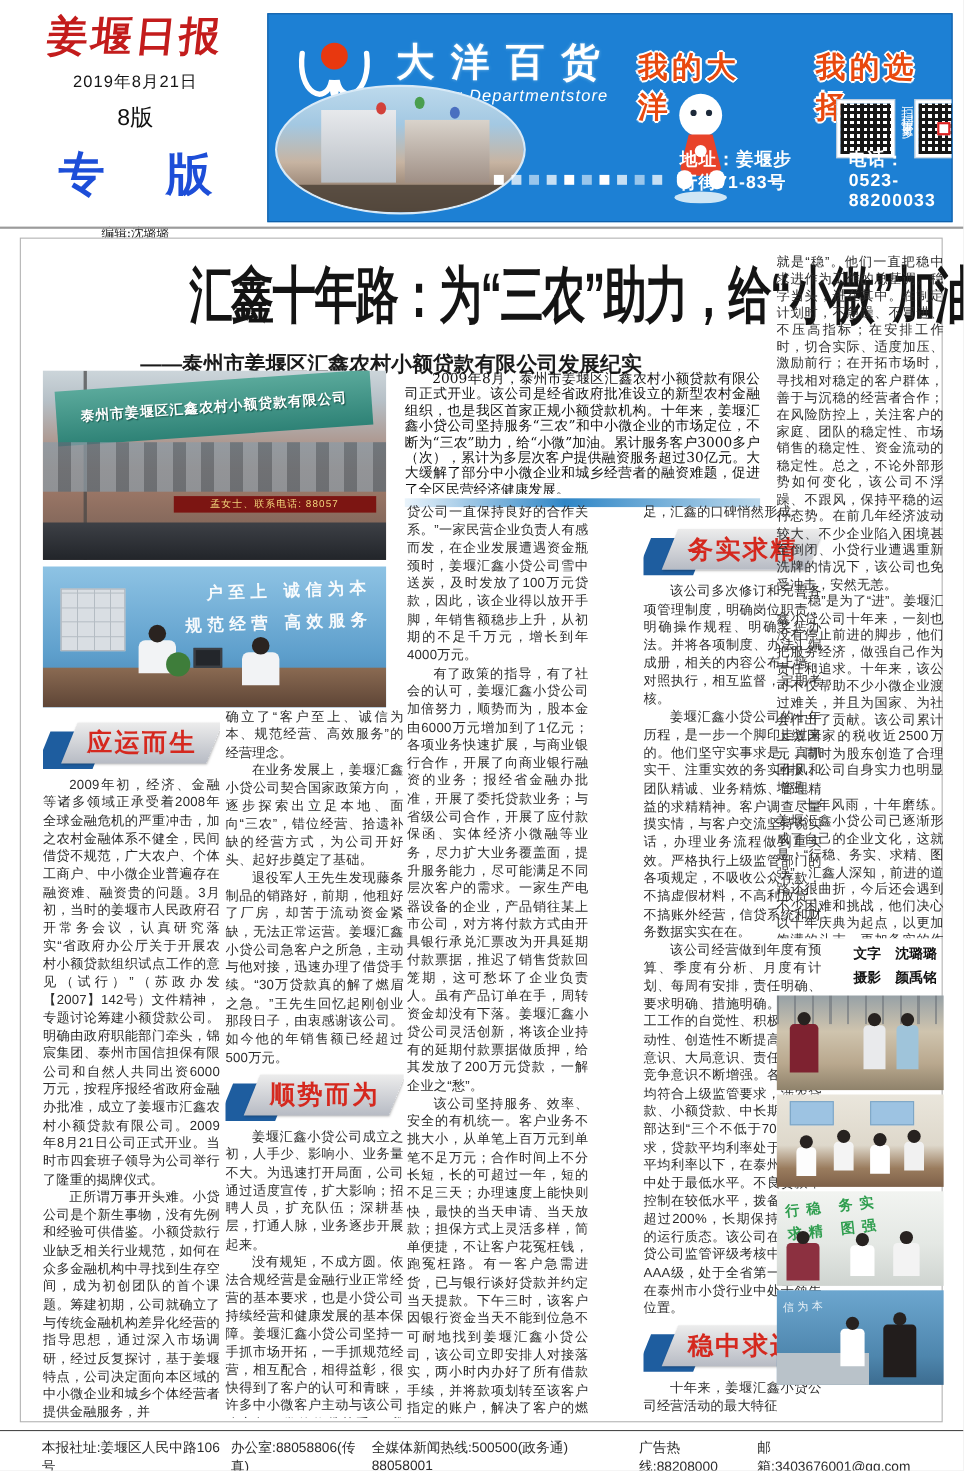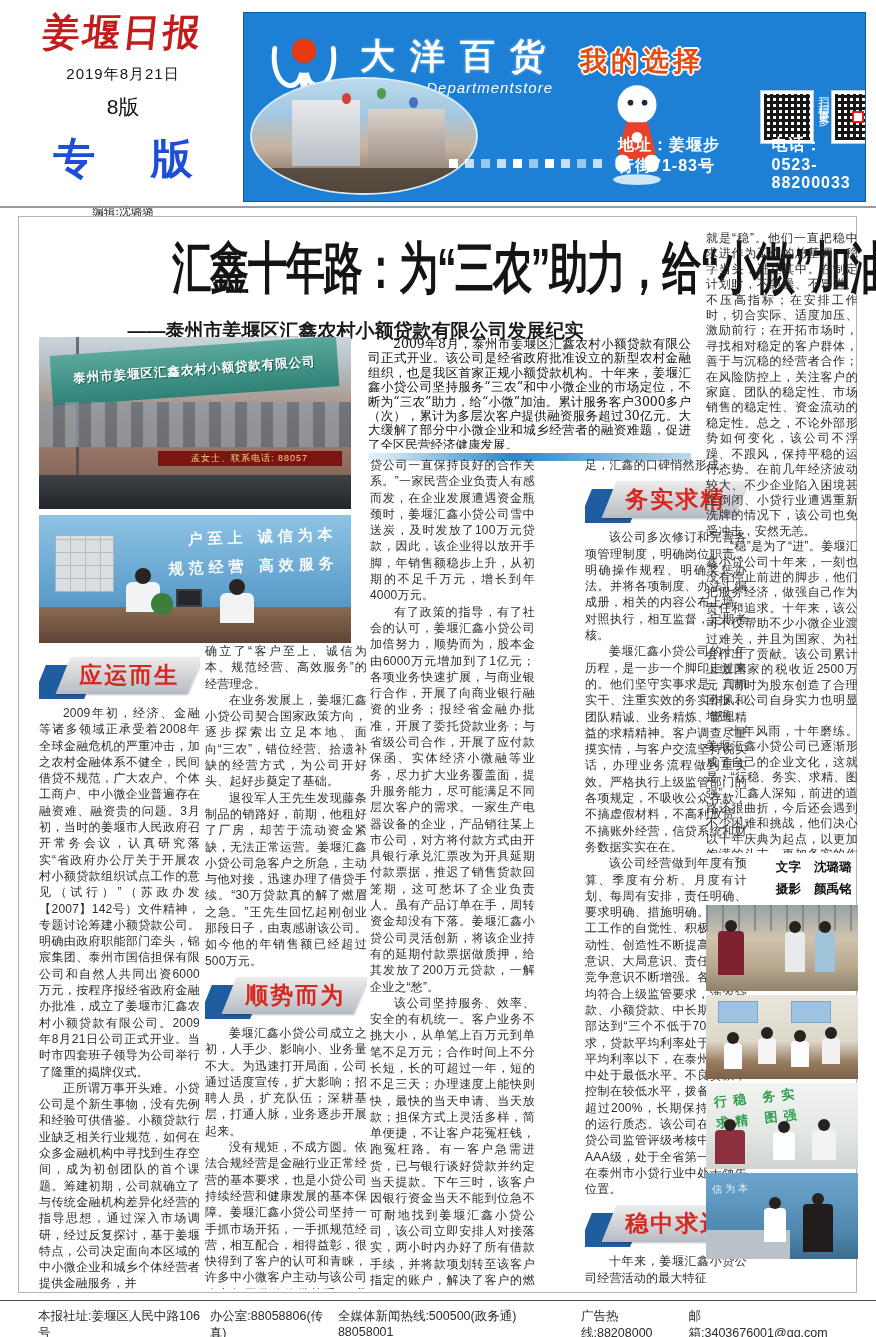--- a/index.html
+++ b/index.html
@@ -131,20 +131,21 @@
   </div>
 
   <div class="abs ad-banner">
     <svg class="abs logo" viewBox="0 0 64 64">
       <circle cx="32" cy="18" r="10" fill="#e8380f"></circle>
       <path d="M8 16 C4 46 26 56 30 36 C31 52 33 52 34 36 C38 56 60 46 56 16" fill="none" stroke="#fff" stroke-width="4" stroke-linecap="round"></path>
     </svg>
     <div class="abs store-cn">大洋百货</div>
     <div class="abs store-en">DaYang Departmentstore</div>
     <div class="abs slogans">
+      <span>我的大洋</span>
       <span>我的选择</span>
     </div>
     <div class="abs oval-photo">
       <span class="ov-bldg1"></span>
       <span class="ov-bldg2"></span>
       <span class="ov-base"></span>
       <span class="balloon" style="left:40%;top:12%;background:#d2413a;"></span>
       <span class="balloon" style="left:56%;top:8%;background:#4a9e4f;"></span>
       <span class="balloon" style="left:70%;top:16%;background:#4a6fc0;"></span>
     </div>

